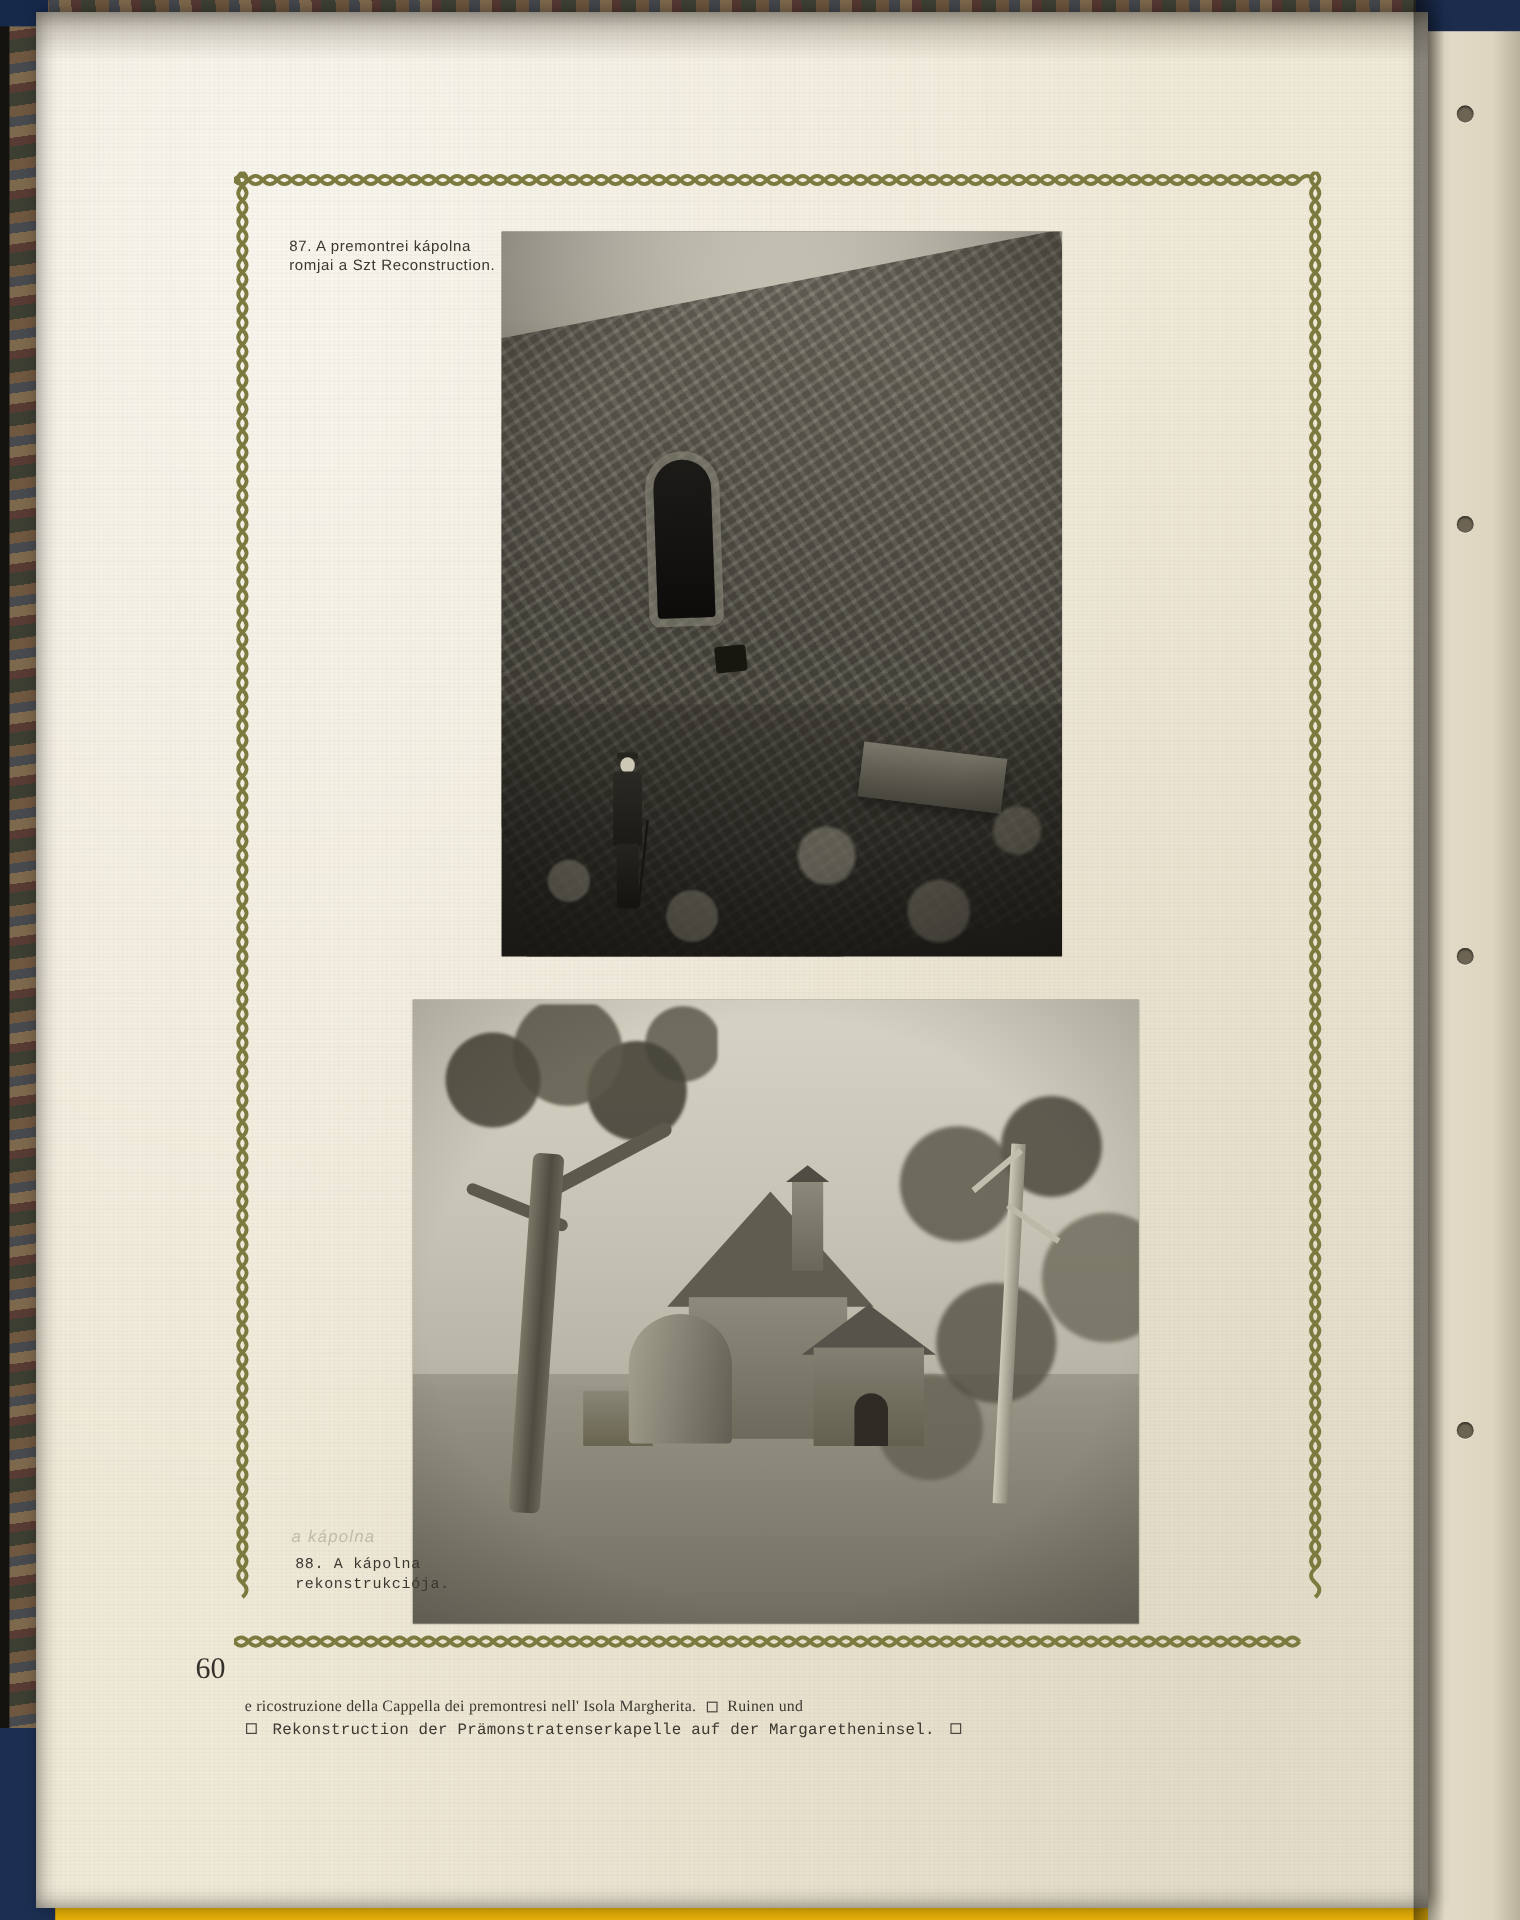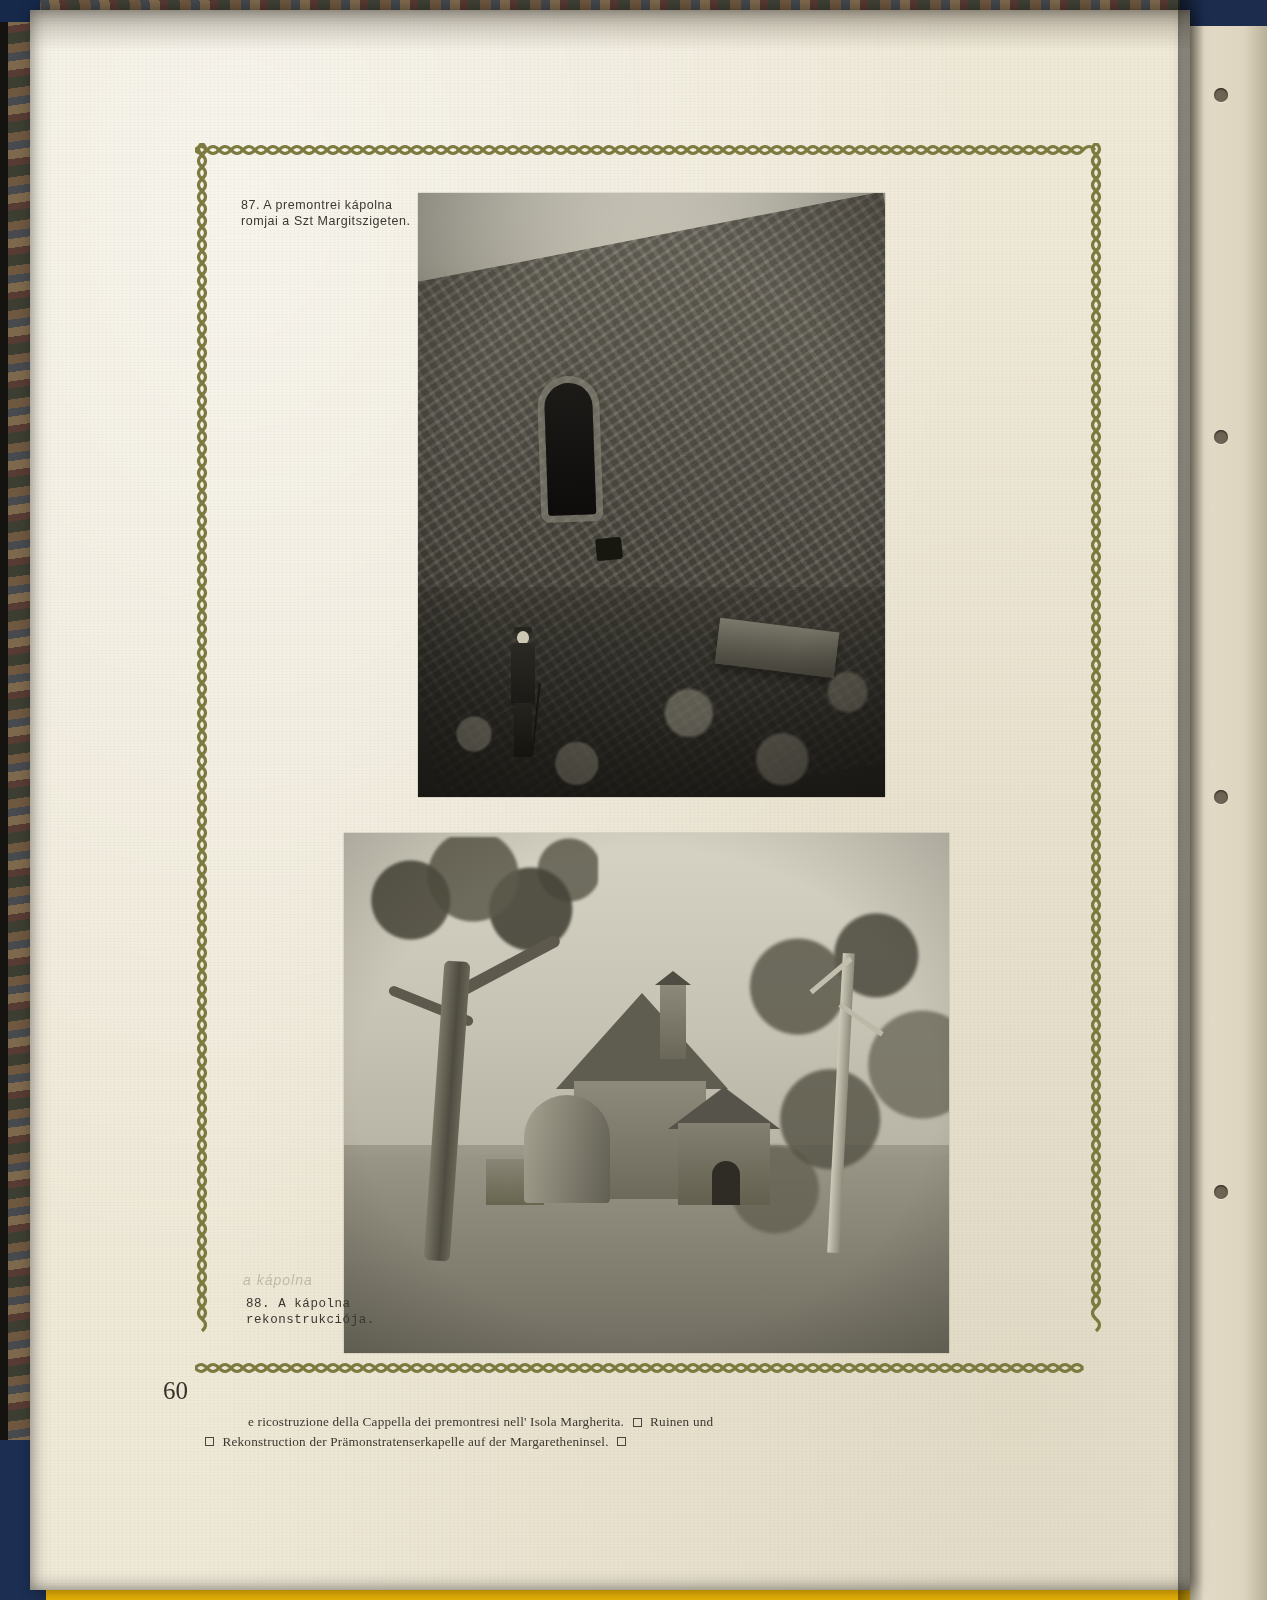--- a/index.html
+++ b/index.html
@@ -386,22 +386,22 @@
     left: 200px; top: 1412px;
     width: 700px;
     font-family: "Liberation Serif", serif;
     font-size: 13.2px;
     line-height: 19.5px;
     color: #3b3830;
     letter-spacing: .2px;
   }
   .legend .l1 { padding-left: 7px; }
   .legend .l2 { padding-left: 5px; }
-  .legend .l3 { padding-left: 4px; margin-left: 44px; }
-  .legend .l4 { padding-left: 0px; }
+  .legend .l3 { padding-left: 4px; }
+  .legend .l4 { padding-left: 0px; font-family: Liberation Mono, monospace; }
   .sq {
     display: inline-block;
     width: 7px; height: 7px;
     border: 1.5px solid #4a4740;
     margin: 0 5px 1px 5px;
     vertical-align: middle;
   }
   .sq i { display:block; width:1px; height:1px; }
 </style>
 </head>
@@ -471,21 +471,21 @@
         <div class="body"></div>
         <div class="legs"></div>
         <div class="cane"></div>
       </div>
       <div class="vig"></div>
     </div>
   </div>
 
   <div class="cap" id="cap-87">
     <div>87. A premontrei kápolna</div>
-    <div>romjai a Szt Margitszigeten.</div>
+    <div>romjai a Szt Reconstruction.</div>
   </div>
 
   <div class="plate" id="plate-88">
     <div class="ph88">
       <div class="sky"></div>
       <div class="ground"></div>
       <div class="rtrees"></div>
       <div class="church">
         <div class="lowbuild"></div>
         <div class="roof"></div>

